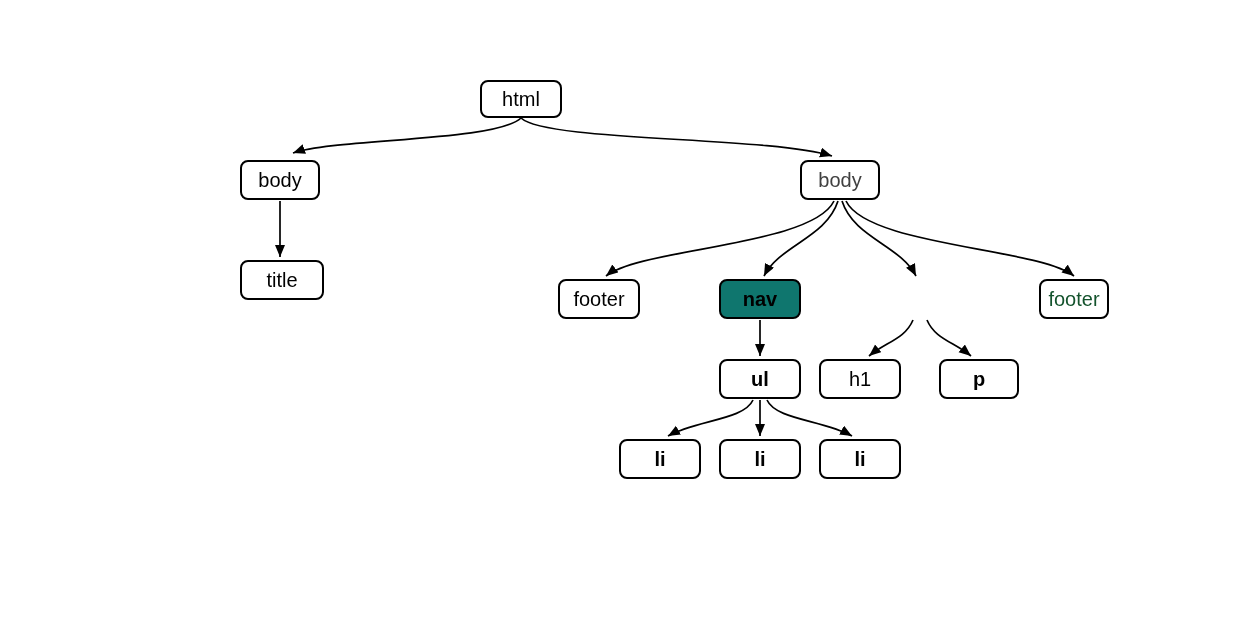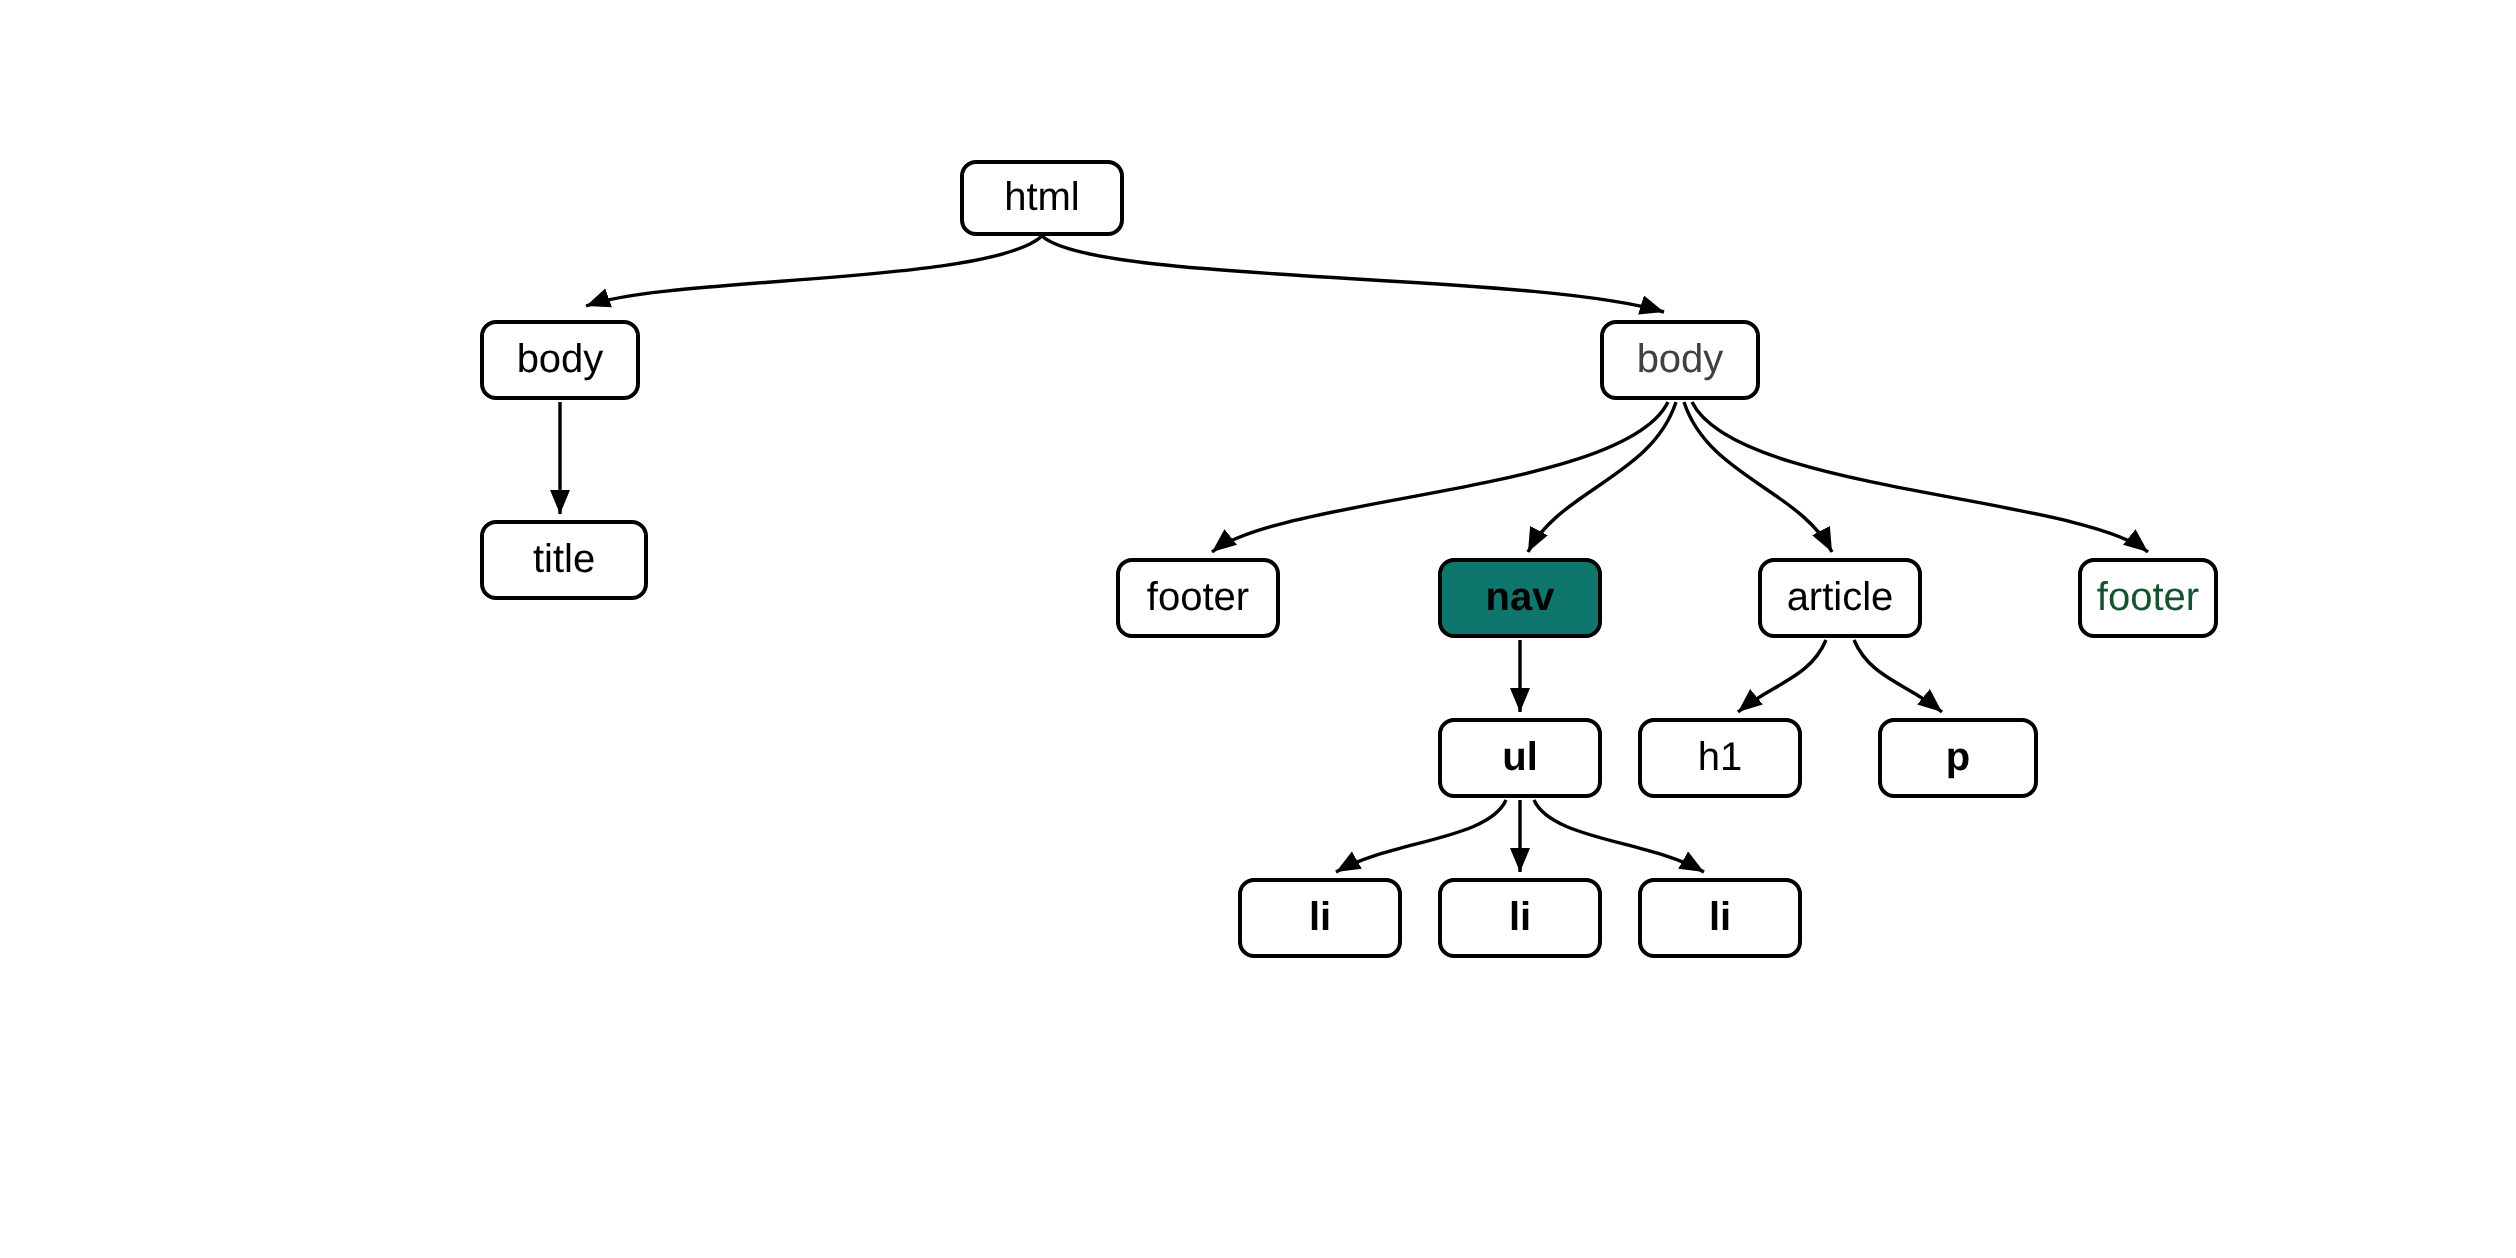--- a/index.html
+++ b/index.html
@@ -62,21 +62,20 @@
       <path d="M 760 400 L 760 436" class="edge" stroke="#000000" marker-end="url(#arrowhead)"></path>
       <path d="M 767 400 C 776 420, 824 420, 852 436" class="edge" stroke="#000000" marker-end="url(#arrowhead)"></path>
     </svg>
   <div id="node-layer">
       <div class="node" style="left: 480px; top: 80px; width: 82px; height: 38px; background: rgb(255, 255, 255); border-color: rgb(0, 0, 0); color: rgb(0, 0, 0);">html</div>
       <div class="node" style="left: 240px; top: 160px; width: 80px; height: 40px; background: rgb(255, 255, 255); border-color: rgb(0, 0, 0); color: rgb(0, 0, 0);">body</div>
       <div class="node" style="left: 240px; top: 260px; width: 84px; height: 40px; background: rgb(255, 255, 255); border-color: rgb(0, 0, 0); color: rgb(0, 0, 0);">title</div>
       <div class="node" style="left: 800px; top: 160px; width: 80px; height: 40px; background: rgb(255, 255, 255); border-color: rgb(0, 0, 0); color: #404040;">body</div>
       <div class="node" style="left: 558px; top: 279px; width: 82px; height: 40px; background: rgb(255, 255, 255); border-color: rgb(0, 0, 0); color: rgb(0, 0, 0);">footer</div>
       <div class="node bold" style="left: 719px; top: 279px; width: 82px; height: 40px; background: #0f766e; border-color: rgb(0, 0, 0); color: rgb(0, 0, 0);">nav</div>
-      <div class="node" style="left: 879px; top: 279px; width: 82px; height: 40px; background: rgb(255, 255, 255); border-color: rgb(0, 0, 0); color: rgb(0, 0, 0);">article</div>
       <div class="node" style="left: 1039px; top: 279px; width: 70px; height: 40px; background: rgb(255, 255, 255); border-color: rgb(0, 0, 0); color: #14532d;">footer</div>
       <div class="node bold" style="left: 719px; top: 359px; width: 82px; height: 40px; background: rgb(255, 255, 255); border-color: rgb(0, 0, 0); color: rgb(0, 0, 0);">ul</div>
       <div class="node" style="left: 819px; top: 359px; width: 82px; height: 40px; background: rgb(255, 255, 255); border-color: rgb(0, 0, 0); color: rgb(0, 0, 0);">h1</div>
       <div class="node bold" style="left: 939px; top: 359px; width: 80px; height: 40px; background: rgb(255, 255, 255); border-color: rgb(0, 0, 0); color: rgb(0, 0, 0);">p</div>
       <div class="node bold" style="left: 619px; top: 439px; width: 82px; height: 40px; background: rgb(255, 255, 255); border-color: rgb(0, 0, 0); color: rgb(0, 0, 0);">li</div>
       <div class="node bold" style="left: 719px; top: 439px; width: 82px; height: 40px; background: rgb(255, 255, 255); border-color: rgb(0, 0, 0); color: rgb(0, 0, 0);">li</div>
       <div class="node bold" style="left: 819px; top: 439px; width: 82px; height: 40px; background: rgb(255, 255, 255); border-color: rgb(0, 0, 0); color: rgb(0, 0, 0);">li</div>
     </div>
 </div>
 

